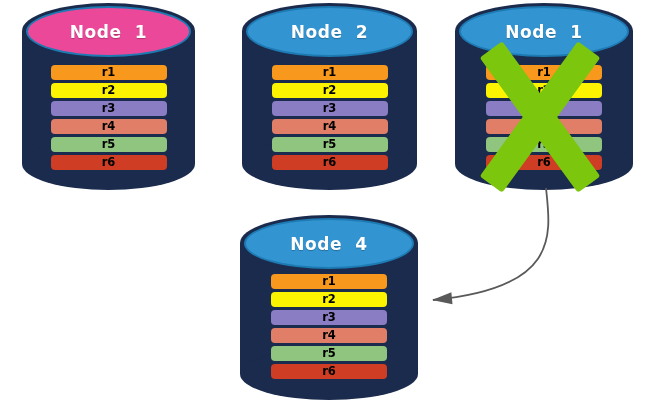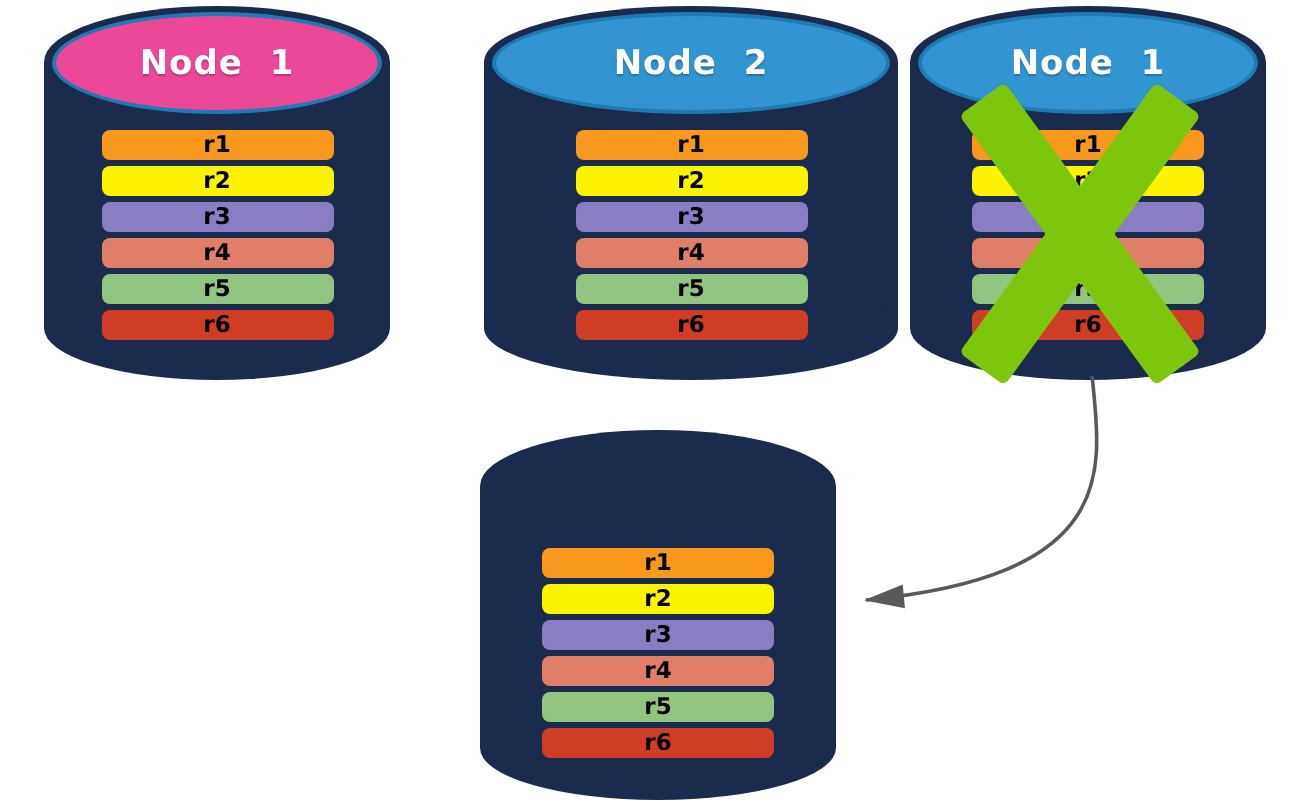--- a/index.html
+++ b/index.html
@@ -45,21 +45,21 @@
     <div class="rows">
       <div class="row" style="background: rgb(248, 152, 29);">r1</div>
       <div class="row" style="background: rgb(251, 243, 0);">r2</div>
       <div class="row" style="background: rgb(139, 125, 195);">r3</div>
       <div class="row" style="background: rgb(224, 126, 104);">r4</div>
       <div class="row" style="background: rgb(143, 197, 127);">r5</div>
       <div class="row" style="background: rgb(206, 61, 36);">r6</div>
     </div>
   </div>
 
-  <div class="cyl" style="left:242px; top:3px; width:175px; height:187px;padding-left:32px;">
+  <div class="cyl" style="left:242px; top:3px; width:175px; height:187px;">
     <div class="cyl-back-top" style="background: rgb(27, 43, 77);"></div>
     <div class="cyl-body" style="background: rgb(27, 43, 77);"></div>
     <div class="cyl-back-bottom" style="background: rgb(27, 43, 77);"></div>
     <div class="cyl-top-ellipse" style="background: rgb(50, 149, 210);">
       <span class="node-title">Node 2</span>
     </div>
     <div class="rows">
       <div class="row" style="background: rgb(248, 152, 29);">r1</div>
       <div class="row" style="background: rgb(251, 243, 0);">r2</div>
       <div class="row" style="background: rgb(139, 125, 195);">r3</div>
@@ -83,20 +83,23 @@
       <div class="row" style="background: rgb(224, 126, 104);">r4</div>
       <div class="row" style="background: rgb(143, 197, 127);">r5</div>
       <div class="row" style="background: rgb(206, 61, 36);">r6</div>
     </div>
   </div>
 
   <div class="cyl" style="left:240px; top:215px; width:178px; height:185px;">
     <div class="cyl-back-top" style="background: rgb(27, 43, 77);"></div>
     <div class="cyl-body" style="background: rgb(27, 43, 77);"></div>
     <div class="cyl-back-bottom" style="background: rgb(27, 43, 77);"></div>
+    <div class="cyl-top-ellipse" style="background: rgb(50, 149, 210);">
+      <span class="node-title">Node 4</span>
+    </div>
     <div class="rows" style="top:59px;">
       <div class="row" style="background: rgb(248, 152, 29);">r1</div>
       <div class="row" style="background: rgb(251, 243, 0);">r2</div>
       <div class="row" style="background: rgb(139, 125, 195);">r3</div>
       <div class="row" style="background: rgb(224, 126, 104);">r4</div>
       <div class="row" style="background: rgb(143, 197, 127);">r5</div>
       <div class="row" style="background: rgb(206, 61, 36);">r6</div>
     </div>
   </div>
 

